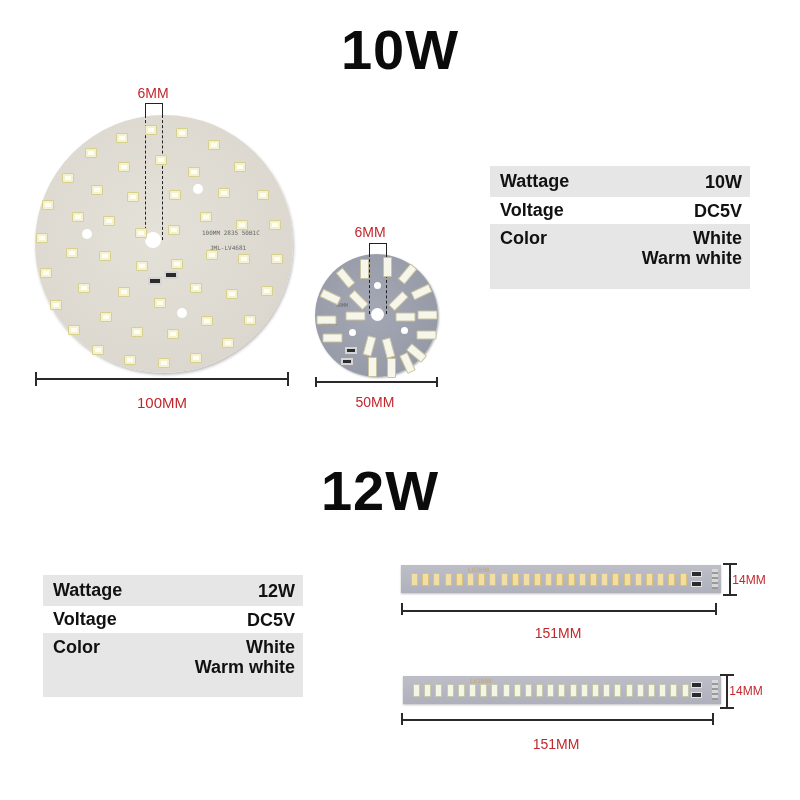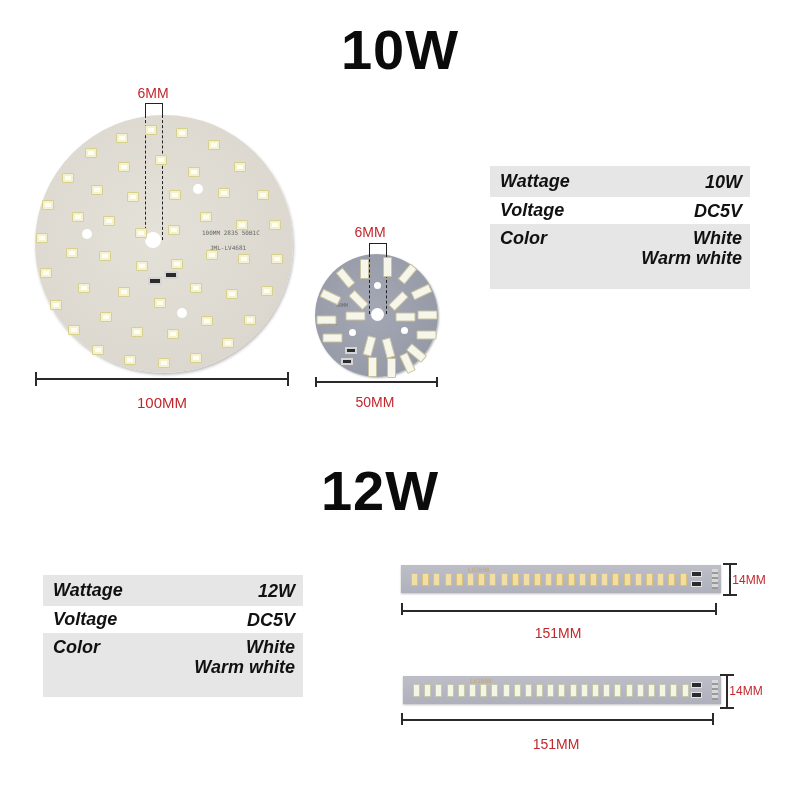--- a/index.html
+++ b/index.html
@@ -7,21 +7,21 @@
     body { position: relative; font-family: "Liberation Sans", "DejaVu Sans", sans-serif; color: #111; }
 
     .big-title {
       position: absolute; font-weight: 700; font-size: 56px; letter-spacing: 1px; color: #0b0b0b;
       line-height: 1; text-align: center;
     }
 
     .dim-label { position: absolute; color: #c0282d; font-size: 14px; text-align: center; white-space: nowrap; }
 
     
-    .spec-table { position: absolute; width: 260px; font-style: italic; }
+    .spec-table { position: absolute; width: 260px; }
     .spec-row { display: flex; justify-content: space-between; font-size: 18px; font-weight: 700; color: #111; padding: 0 8px 0 10px; }
     .spec-row.shaded { background: #e6e6e6; }
     .spec-row .label { font-weight: 700; }
     .spec-row .value { text-align: right; line-height: 20px; }
 
     
     .hline { position: absolute; height: 2px; background: #2a2a2a; }
     .vtick { position: absolute; width: 2px; background: #2a2a2a; }
 
     

